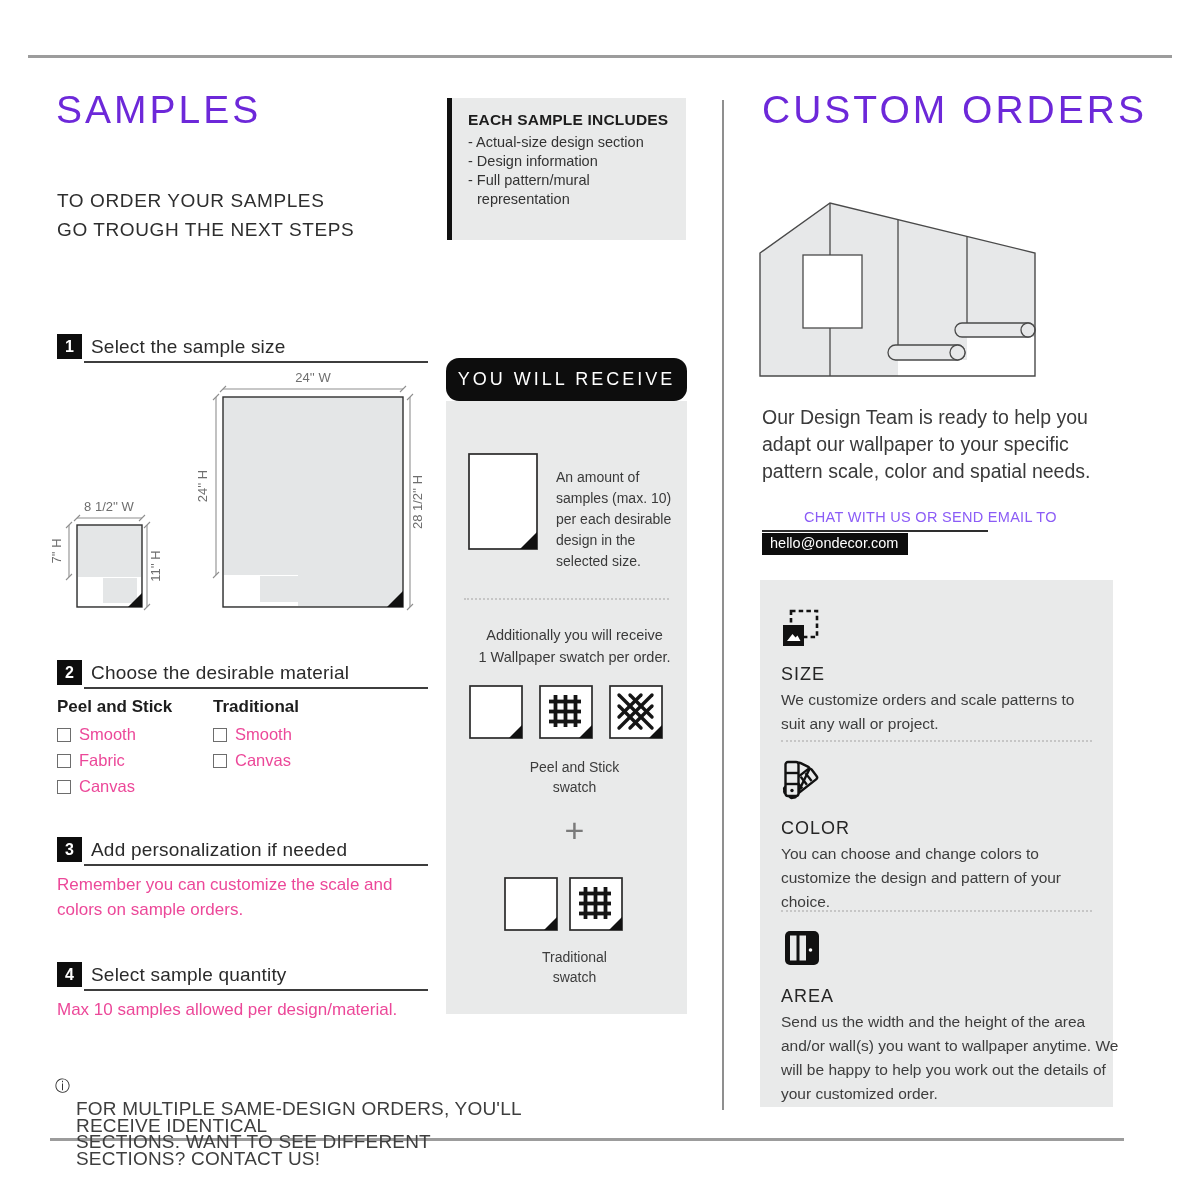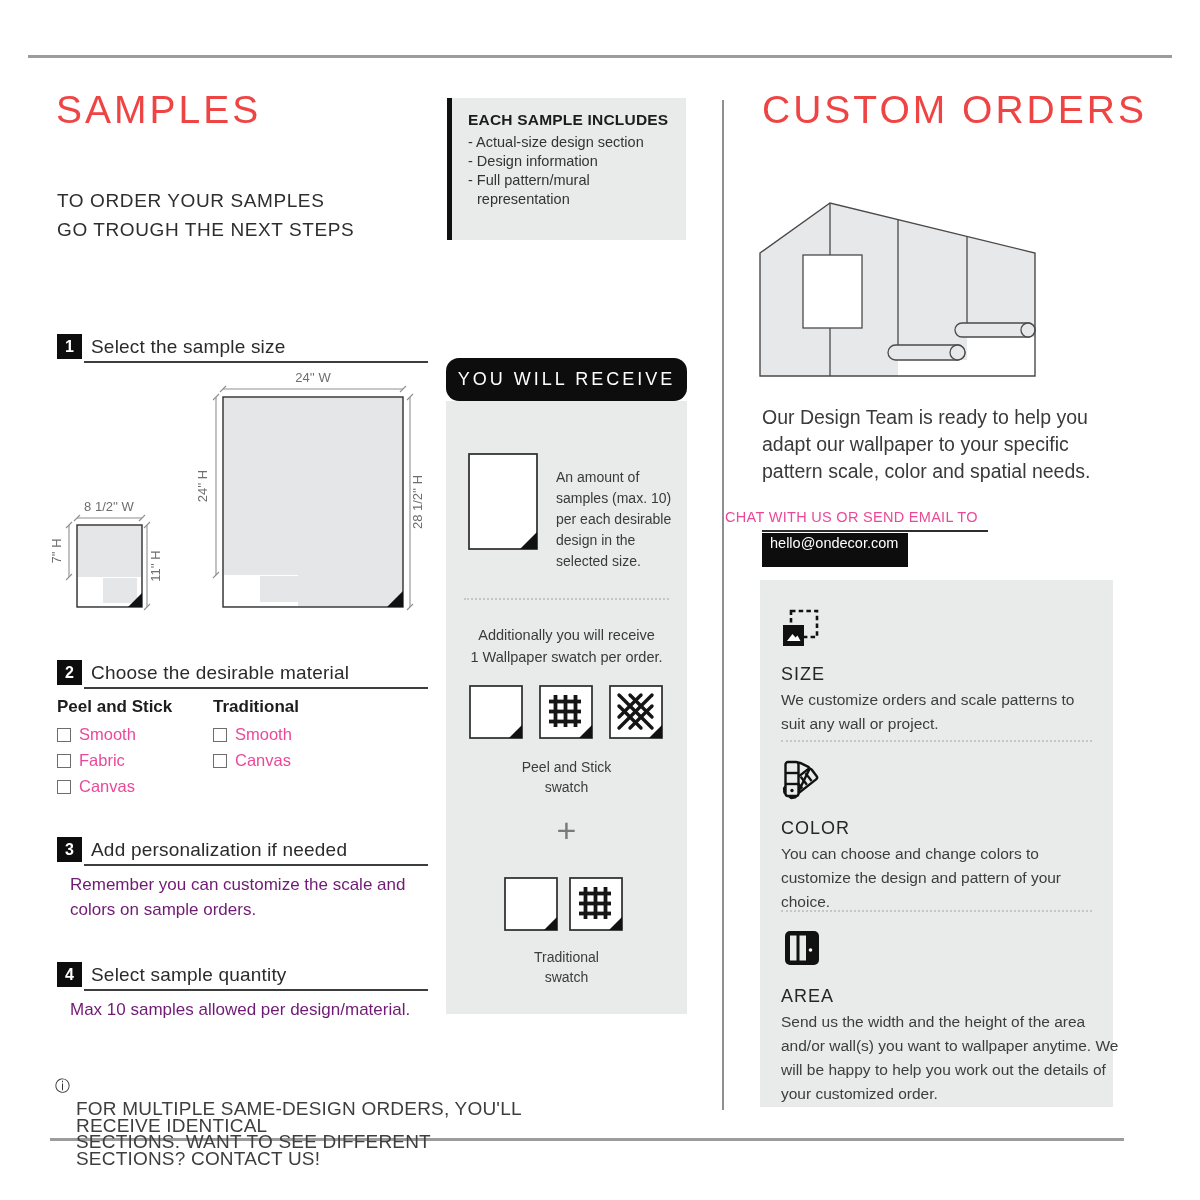--- a/index.html
+++ b/index.html
@@ -1,55 +1,55 @@
 <!DOCTYPE html>
 <html><head>
 <meta charset="utf-8">
 <style>
   html,body{margin:0;padding:0;background:#fff;}
   .page{position:relative;width:1200px;height:1200px;background:#ffffff;overflow:hidden;
         font-family:"Liberation Sans", sans-serif;color:#2e2e2e;}
   .abs{position:absolute;}
   .rule{position:absolute;background:#9c9c9c;height:3px;}
-  .big-title{position:absolute;font-size:39px;font-weight:500;letter-spacing:3px;color:#ef4444;}
+  .big-title{position:absolute;font-size:39px;font-weight:500;letter-spacing:3px;color:#6d28d9;}
   .intro-line{font-size:19px;letter-spacing:0.6px;color:#2e2e2e;line-height:29px;}
   .includes-box{position:absolute;left:447px;top:98px;width:239px;box-sizing:border-box;
         background:#e9eaea;border-left:5px solid #101010;padding:13px 14px 31px 16px;}
   .includes-title{font-size:15.5px;font-weight:bold;color:#1c1c1c;letter-spacing:0.2px;margin-bottom:4px;}
   .includes-item{font-size:14.5px;line-height:19px;color:#333;padding-left:9px;text-indent:-9px;}
   .includes-item::before{content:"- ";}
   .step{position:absolute;display:flex;align-items:center;gap:9px;}
   .step-num{width:25px;height:25px;background:#0d0d0d;color:#fff;font-size:16px;font-weight:bold;
         display:flex;align-items:center;justify-content:center;}
   .step-title{font-size:19px;color:#2b2b2b;letter-spacing:0.2px;}
   .step-rule{position:absolute;height:2px;background:#3d3d3d;}
-  .body-text{position:absolute;font-size:17px;line-height:25px;color:#701a75;margin-left:13px;}
+  .body-text{position:absolute;font-size:17px;line-height:25px;color:#ec4899;}
   .mat-col{position:absolute;}
   .mat-title{font-size:17px;font-weight:bold;color:#1d1d1d;margin-bottom:8px;}
   .opt{display:flex;align-items:center;gap:8px;margin-bottom:7px;}
   .cb{width:12px;height:12px;border:1.5px solid #6d6d6d;background:#fff;flex:none;}
   .opt-label{font-size:16.5px;color:#ec4899;}
   .note{position:absolute;display:flex;gap:6px;color:#3e3e3e;}
   .note-icon{font-size:15px;line-height:16px;color:#2e2e2e;}
   .note-text{font-size:19px;line-height:16.5px;letter-spacing:0.2px;margin-top:23px;}
   .receive-header{position:absolute;left:446px;top:358px;width:241px;height:43px;background:#0d0d0d;
         color:#fff;font-size:18px;letter-spacing:3px;display:flex;align-items:center;justify-content:center;border-radius:13px;}
   .receive-panel{position:absolute;left:446px;top:401px;width:241px;height:613px;background:#e9eaea;}
   .rp{position:absolute;}
   .rp-text{font-size:14px;line-height:21px;color:#3a3a3a;}
   .dotted{position:absolute;border-top:2px dotted #c6c6c6;height:0;}
-  .centered{text-align:center;width:241px;left:0;}
+  .centered{text-align:center;width:241px;left:8px;}
   .swatch-label{font-size:14px;line-height:20px;color:#3c3c3c;}
   .plus{font-size:34px;font-weight:300;color:#7a7a7a;line-height:34px;}
   .vdiv{position:absolute;left:722px;top:100px;width:2px;height:1010px;background:#8f8f8f;}
   .custom-intro{position:absolute;left:762px;top:404px;width:368px;font-size:19.5px;line-height:27px;color:#3a3a3a;}
-  .chat-label{position:absolute;left:725px;top:509px;font-size:14.5px;font-weight:500;letter-spacing:0.3px;color:#ec4899;}
+  .chat-label{position:absolute;left:804px;top:509px;font-size:14.5px;font-weight:500;letter-spacing:0.3px;color:#8b5cf6;}
   .chat-rule{position:absolute;left:762px;top:530px;width:226px;height:2px;background:#2e2e2e;}
   .email-badge{position:absolute;left:762px;top:533px;background:#0d0d0d;color:#fff;font-size:14.5px;
-        padding:2px 10px 16px 8px;}
+        padding:2px 10px 4px 8px;}
   .features-panel{position:absolute;left:760px;top:580px;width:353px;height:527px;background:#e9eaea;}
   .feat-title{position:absolute;font-size:18px;letter-spacing:1px;font-weight:500;color:#262626;text-align:center;}
   .feat-body{position:absolute;font-size:15.5px;line-height:24px;color:#3d3d3d;}
   svg text{font-family:"Liberation Sans", sans-serif;}
 </style>
 </head>
 <body>
 
 <div class="page">
 

